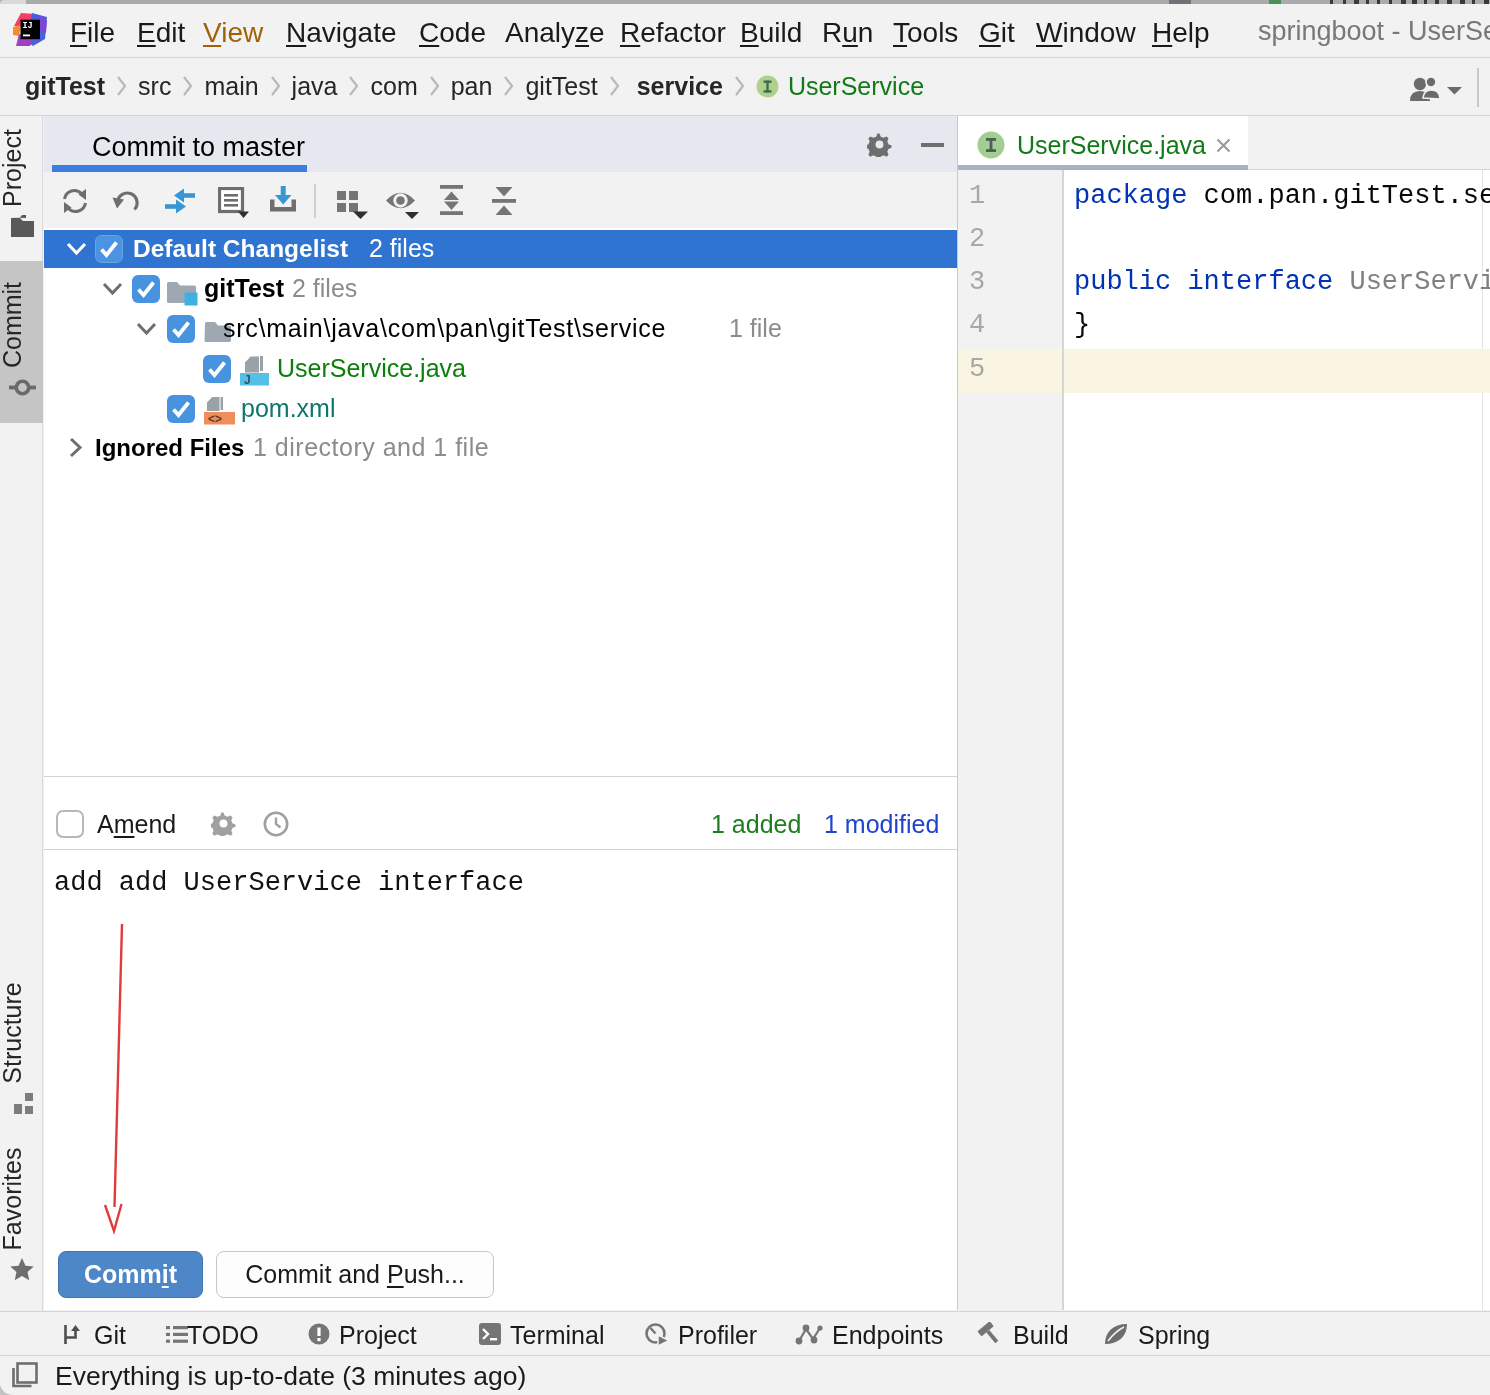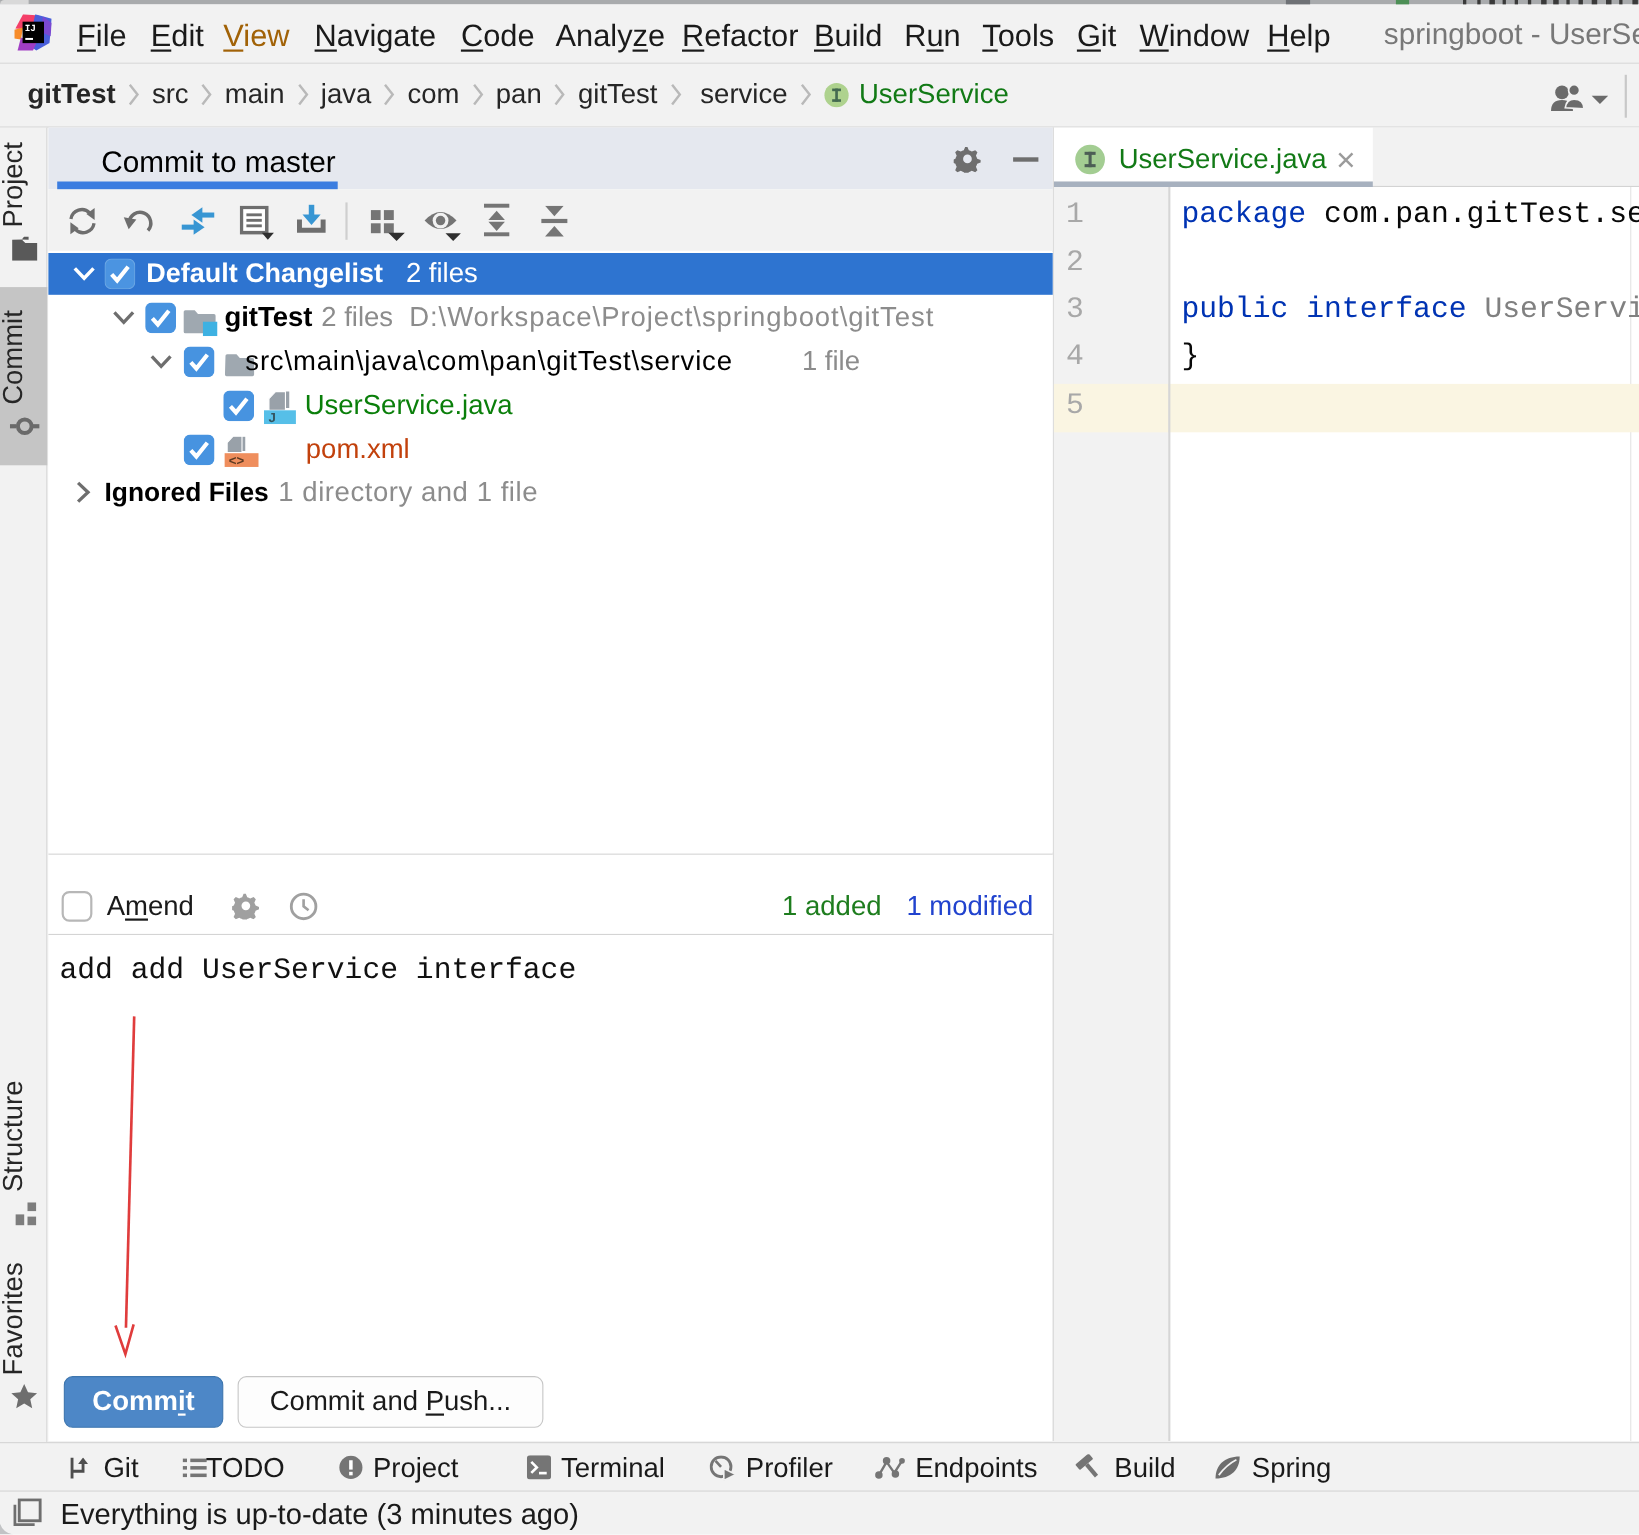--- a/index.html
+++ b/index.html
@@ -82,21 +82,21 @@
       <path d="M13,1 L20,10 L13,19" stroke="#b9b9b9" stroke-width="2.2" fill="none"></path>
     </svg>
     <span>pan</span>
     <svg class="sep" width="33" height="20" viewBox="0 0 33 20">
       <path d="M13,1 L20,10 L13,19" stroke="#b9b9b9" stroke-width="2.2" fill="none"></path>
     </svg>
     <span>gitTest</span>
     <svg class="sep" width="33" height="20" viewBox="0 0 33 20">
       <path d="M13,1 L20,10 L13,19" stroke="#b9b9b9" stroke-width="2.2" fill="none"></path>
     </svg>
-    <span style="margin-left:6px;">service</span>
+    <span style="margin-left:6px;font-weight:bold;">service</span>
     <svg class="sep" width="33" height="20" viewBox="0 0 33 20">
       <path d="M13,1 L20,10 L13,19" stroke="#b9b9b9" stroke-width="2.2" fill="none"></path>
     </svg>
     <svg width="23" height="23" viewBox="0 0 23 23" style="margin-right:9px;">
       <circle cx="11.5" cy="11.5" r="11" fill="#aed28e"></circle>
       <rect x="7.5" y="5.5" width="8" height="2.4" fill="#446a50"></rect>
       <rect x="7.5" y="15.2" width="8" height="2.4" fill="#446a50"></rect>
       <rect x="10.3" y="5.5" width="2.4" height="12" fill="#446a50"></rect>
     </svg>
     <span style="color:#127a16;">UserService</span>
@@ -229,21 +229,20 @@
   <svg class="abs" style="left:88px;top:46px;" width="28" height="28" viewBox="0 0 28 28">
       <rect x="0" y="0" width="28" height="28" rx="6" fill="#4793e0"></rect>
       <path d="M6.5,14.5 l5,5.5 L21.5,7.5" stroke="#fff" stroke-width="3.8" fill="none"></path>
     </svg>
   <svg class="abs" style="left:122px;top:48px;" width="33" height="29" viewBox="0 0 33 29">
     <path d="M1,6.5 a1.5,1.5 0 0 1 1.5,-1.5 h8.5 l3,3.5 h14.5 a1.5,1.5 0 0 1 1.5,1.5 v14.5 a1.5,1.5 0 0 1 -1.5,1.5 h-26 a1.5,1.5 0 0 1 -1.5,-1.5 z" fill="#9fa8b0"></path>
     <rect x="18.5" y="15.5" width="13" height="13" fill="#3eb1e2"></rect>
   </svg>
   <div class="abs" style="left:160px;top:45px;"><b>gitTest</b></div>
   <div class="abs" style="left:248px;top:45px;color:#8c8c8c;">2 files</div>
-  <div class="abs" style="left:328px;top:45px;color:#8c8c8c;letter-spacing:0.85px;">D:\Workspace\Project\springboot\gitTest</div>
 
   <svg class="abs" style="left:92px;top:93px;" width="21" height="14" viewBox="0 0 21 14">
       <path d="M2,2 L10.5,11 L19,2" stroke="#6e6e6e" stroke-width="3" fill="none"></path>
     </svg>
   <svg class="abs" style="left:123px;top:86px;" width="28" height="28" viewBox="0 0 28 28">
       <rect x="0" y="0" width="28" height="28" rx="6" fill="#4793e0"></rect>
       <path d="M6.5,14.5 l5,5.5 L21.5,7.5" stroke="#fff" stroke-width="3.8" fill="none"></path>
     </svg>
   <svg class="abs" style="left:160px;top:88px;" width="28" height="27" viewBox="0 0 28 27">
     <path d="M1,6.5 a1.5,1.5 0 0 1 1.5,-1.5 h8.5 l3,3.5 h11.5 a1.5,1.5 0 0 1 1.5,1.5 v13.5 a1.5,1.5 0 0 1 -1.5,1.5 h-23.5 a1.5,1.5 0 0 1 -1.5,-1.5 z" fill="#9fa8b0"></path>
@@ -266,21 +265,21 @@
   <svg class="abs" style="left:123px;top:166px;" width="28" height="28" viewBox="0 0 28 28">
       <rect x="0" y="0" width="28" height="28" rx="6" fill="#4793e0"></rect>
       <path d="M6.5,14.5 l5,5.5 L21.5,7.5" stroke="#fff" stroke-width="3.8" fill="none"></path>
     </svg>
   <svg class="abs" style="left:160px;top:167px;" width="32" height="30" viewBox="0 0 32 30">
     <path d="M9.5,0.5 h10 v14 h-10 z" fill="#99a1a9" stroke="#fff" stroke-width="1"></path>
     <path d="M2.5,6.5 l5.5,-6 h8 v15 h-13.5 z" fill="#99a1a9" stroke="#fff" stroke-width="1"></path>
     <rect x="0" y="16" width="31" height="12.5" fill="#ef8e5d"></rect>
     <text x="4" y="26.5" font-size="12" font-weight="bold" fill="#5c3a22" font-family="Liberation Sans, sans-serif">&lt;&gt;</text>
   </svg>
-  <div class="abs" style="left:197px;top:165px;color:#c2410c;margin-left:37px;">pom.xml</div>
+  <div class="abs" style="left:197px;top:165px;color:#0f766e;">pom.xml</div>
 
   <svg class="abs" style="left:25px;top:208px;" width="14" height="21" viewBox="0 0 14 21">
       <path d="M2,2 L11,10.5 L2,19" stroke="#6e6e6e" stroke-width="3" fill="none"></path>
     </svg>
   <div class="abs" style="left:51px;top:205px;font-size:24px;"><b>Ignored Files</b></div>
   <div class="abs" style="left:209px;top:204px;color:#8c8c8c;letter-spacing:0.5px;">1 directory and 1 file</div>
 </div>
 <div id="amend-row">
   <div class="abs" style="left:44px;top:776px;width:913px;height:74px;background:#fff;border-top:1.6px solid #d4d4d4;border-bottom:1.6px solid #d4d4d4;"></div>
   <div class="abs" style="left:56px;top:810px;width:28px;height:28px;background:#fff;border:2.5px solid #b7b7b7;border-radius:7px;"></div>

